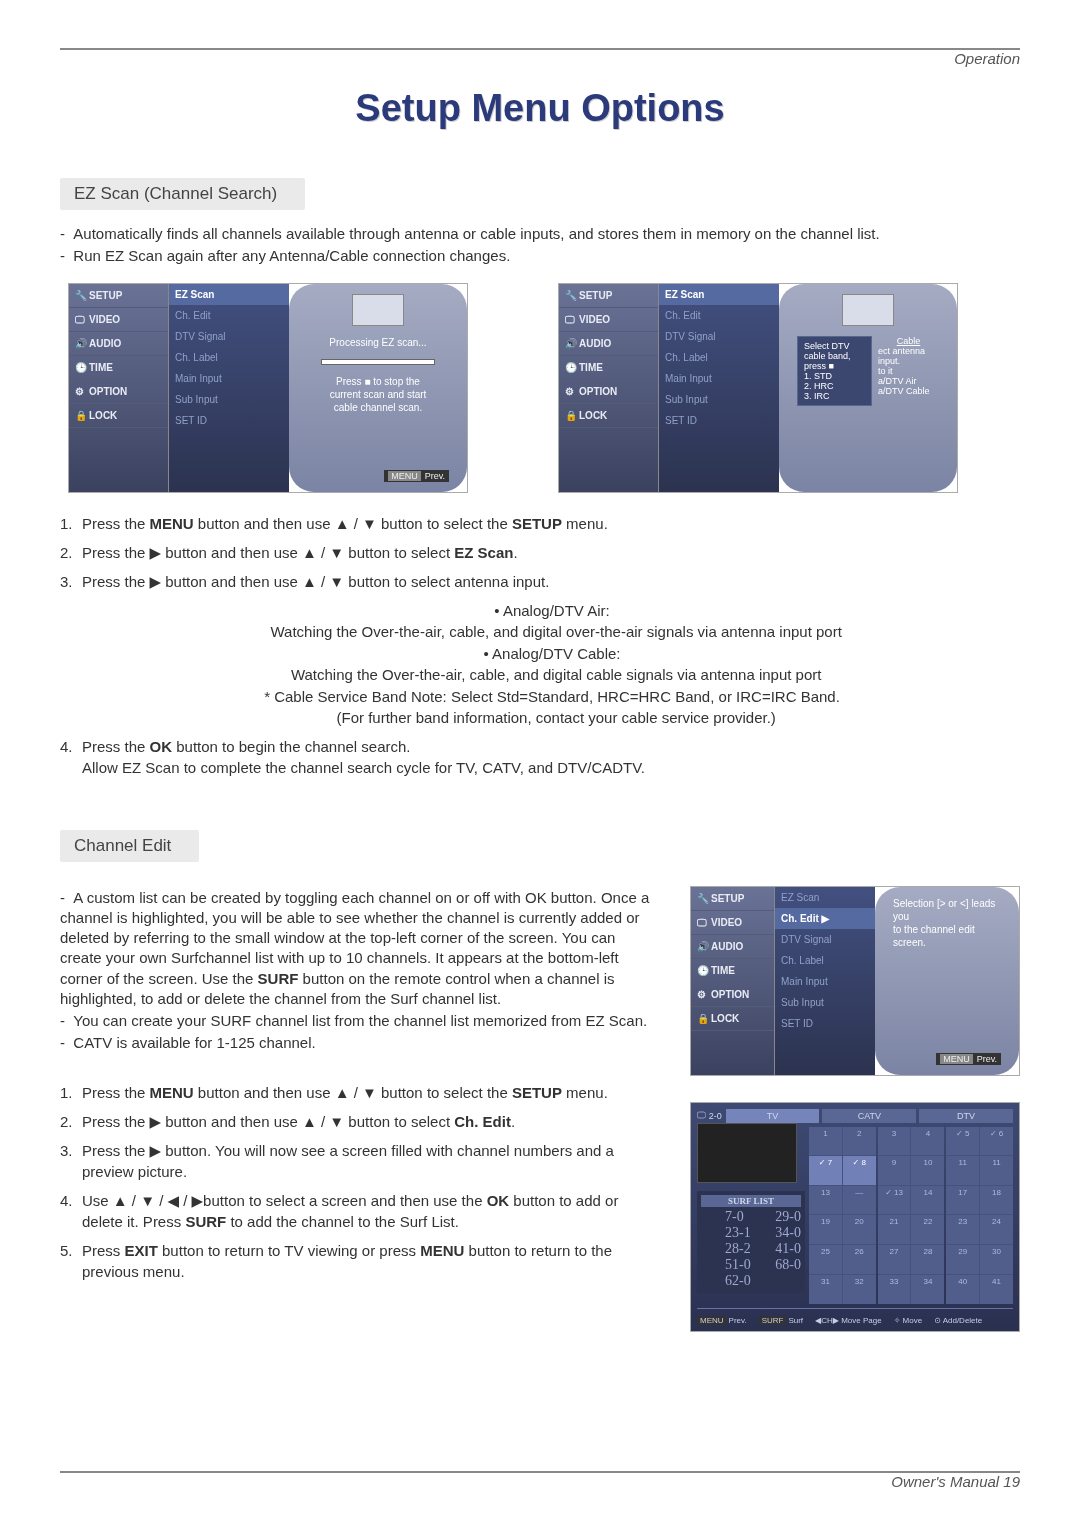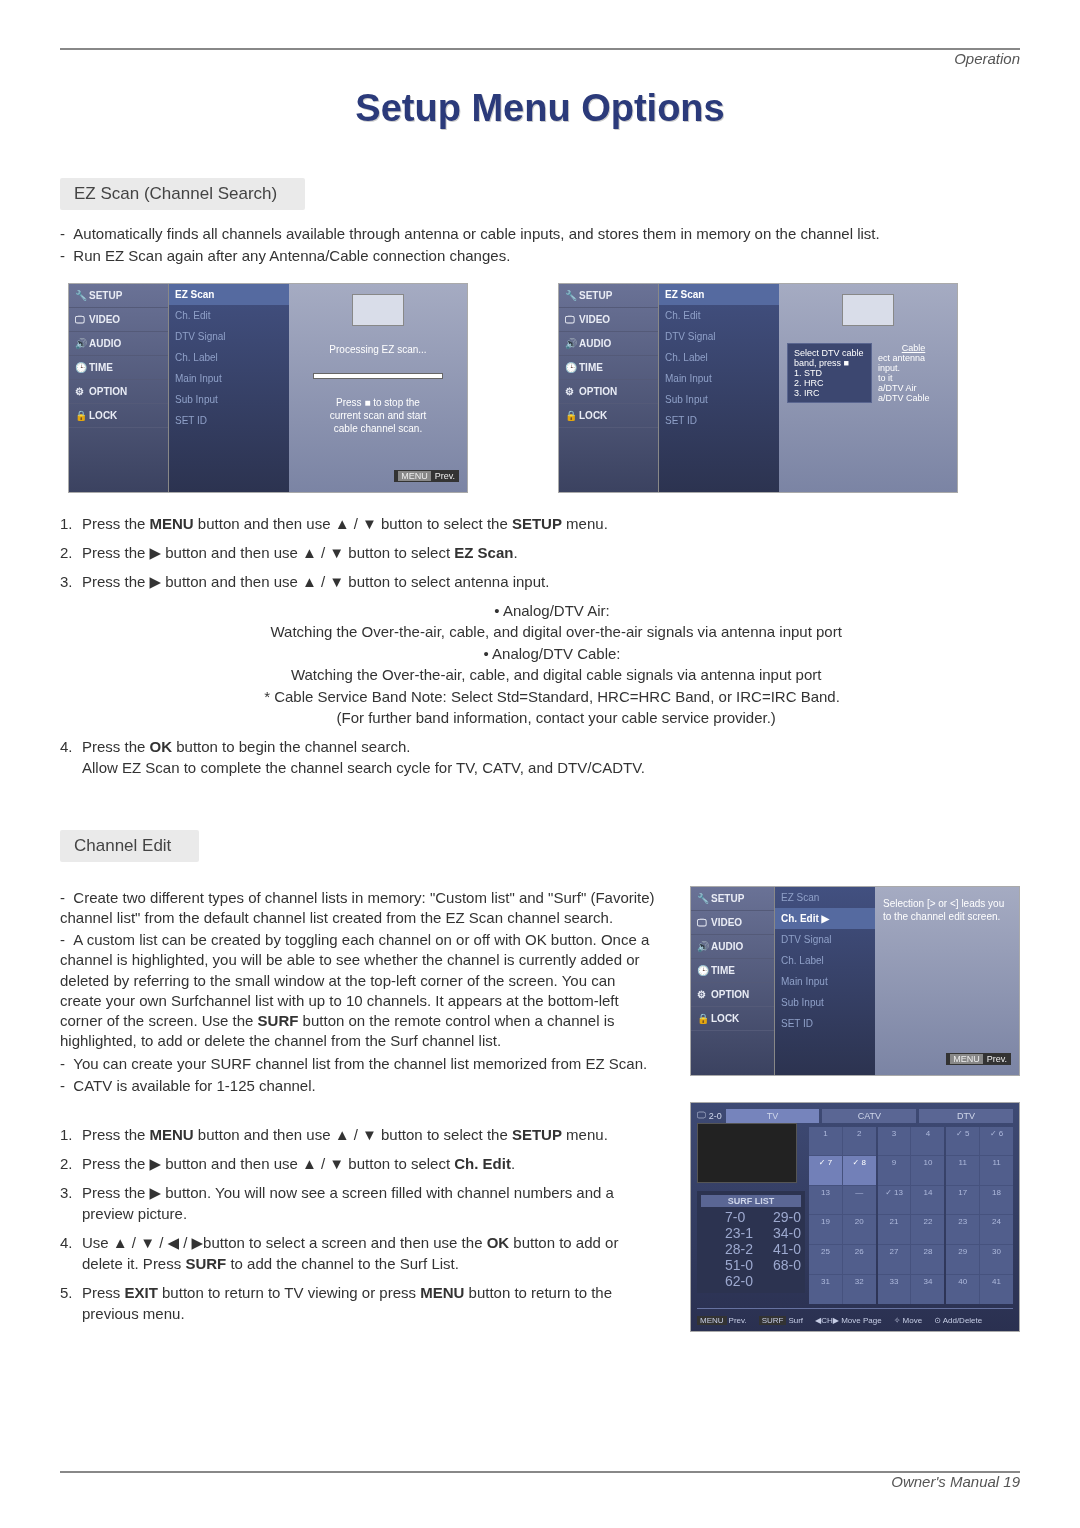--- a/index.html
+++ b/index.html
@@ -84,24 +84,25 @@
       font-size: 10px;
       color: #8fa0c8;
     }
     .center-item.active { color:#fff; font-weight:bold; background:#556aa0; }
     .setup-right {
       flex: 1;
       background: linear-gradient(#a5abc2,#7b84a4);
       display: flex;
       flex-direction: column;
       align-items: center;
-      padding: 10px 8px;
-      gap: 17px;
+      padding: 10px 18px;
+      gap: 10px;
       color:#fff;
       font-size: 10px;
+      border-radius: 25px;
     }
     .ant-icon {
       width:52px; height:32px; background:#d9dde9; border:1px solid #888;
     }
     .right-text { text-align:center; line-height:1.3; }
     .prev-label {
       align-self: flex-end;
       margin-top: auto;
       background:#333; color:#eee;
       font-size: 9px; padding:1px 4px;
@@ -155,21 +156,21 @@
       gap: 2px; margin-top:4px;
     }
     .num-grid div {
       background:#46527e; display:grid;
       grid-template-columns:repeat(2,1fr); gap:1px;
     }
     .num-grid div span {
       background:#515e8c;text-align:center;padding:2px 0;font-size:8px;color:#aeb9dc;
     }
     .surf-list {
-      width:108px; background:#2c3350; margin-top:4px; padding:4px;
+      width:108px; background:#2c3350; margin-top:4px; padding:4px;font-family:Liberation Serif, serif;
     }
     .surf-title {background:#5a6694;text-align:center;font-weight:bold;padding:1px;margin-bottom:2px;}
     .surf-row {display:flex;justify-content:space-between;font-size:14px;color:#9da9cf;margin-left:24px;}
     .grid-foot { display:flex; gap:12px; color:#c7cee6; font-size:8px; margin-top:4px; border-top:1px solid #6672a0;padding-top:7px;}
     .grid-foot .tag{background:#333;padding:0 3px;margin-right:2px;}
     .footer {
       position: absolute;
       bottom: 38px; right: 60px; left:60px;
       text-align: right;
       font-size: 15px; font-style: italic; color: #555;
@@ -318,21 +319,20 @@
   <ol>
     <li data-num="4."><span>Press the </span><b>OK</b><span> button to begin the channel search.</span><br><span>Allow EZ Scan to complete the channel search cycle for TV, CATV, and DTV/CADTV.</span></li>
   </ol>
 </div>
 
 <br><br>
 <div class="section-header">Channel Edit</div>
 
 <div class="ch-edit-wrap">
   <div class="ch-edit-text">
-    <p class="bullet-para">-&nbsp;&nbsp;<span>Create two different types of channel lists in memory: "Custom list" and "Surf" (Favorite) channel list" from the default channel list created from the EZ Scan channel search.</span></p>
     <p class="bullet-para">-&nbsp;&nbsp;<span>A custom list can be created by toggling each channel on or off with OK button. Once a channel is highlighted, you will be able to see whether the channel is currently added or deleted by referring to the small window at the top-left corner of the screen. You can create your own Surfchannel list with up to 10 channels. It appears at the bottom-left corner of the screen. Use the </span><b>SURF</b><span> button on the remote control when a channel is highlighted, to add or delete the channel from the Surf channel list.</span></p>
     <p class="bullet-para">-&nbsp;&nbsp;<span>You can create your SURF channel list from the channel list memorized from EZ Scan.</span></p>
     <p class="bullet-para">-&nbsp;&nbsp;<span>CATV is available for 1-125 channel.</span></p>
     <br>
     <div class="steps">
       <ol>
         <li data-num="1."><span>Press the </span><b>MENU</b><span> button and then use ▲ / ▼  button to select the </span><b>SETUP</b><span> menu.</span></li>
         <li data-num="2."><span>Press the ▶ button and then use ▲ / ▼ button to select </span><b>Ch. Edit</b><span>.</span></li>
         <li data-num="3.">Press the ▶ button. You will now see a screen filled with channel numbers and a preview picture.</li>
         <li data-num="4."><span>Use ▲ / ▼ / ◀ / ▶button to select a screen and then use the </span><b>OK</b><span> button to add or delete it. Press </span><b>SURF</b><span> to add the channel to the Surf List.</span></li>

